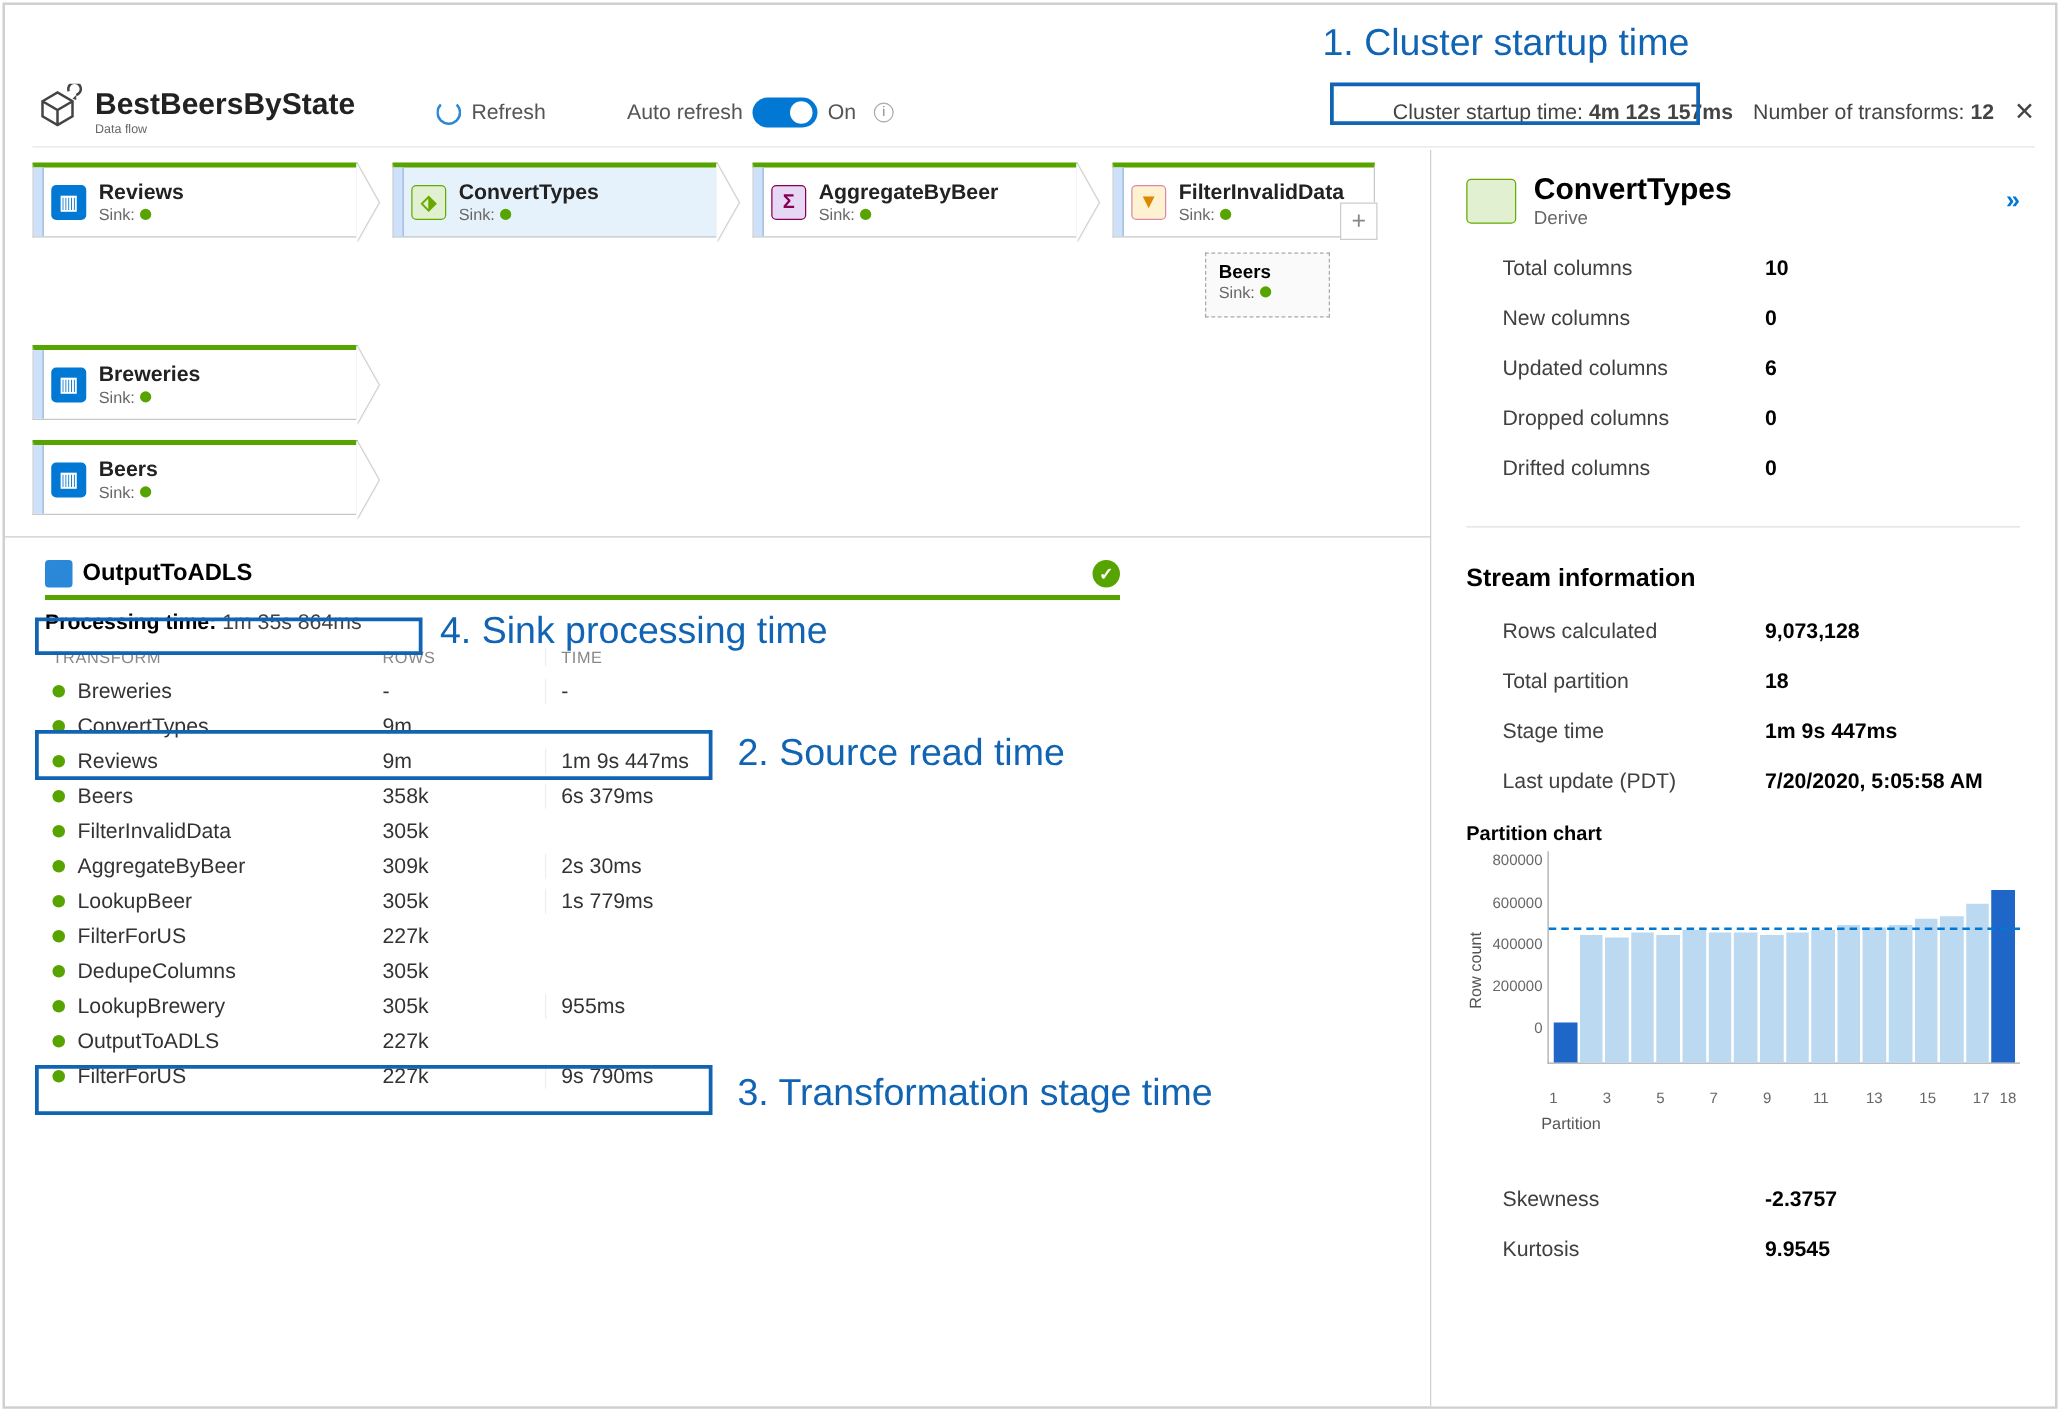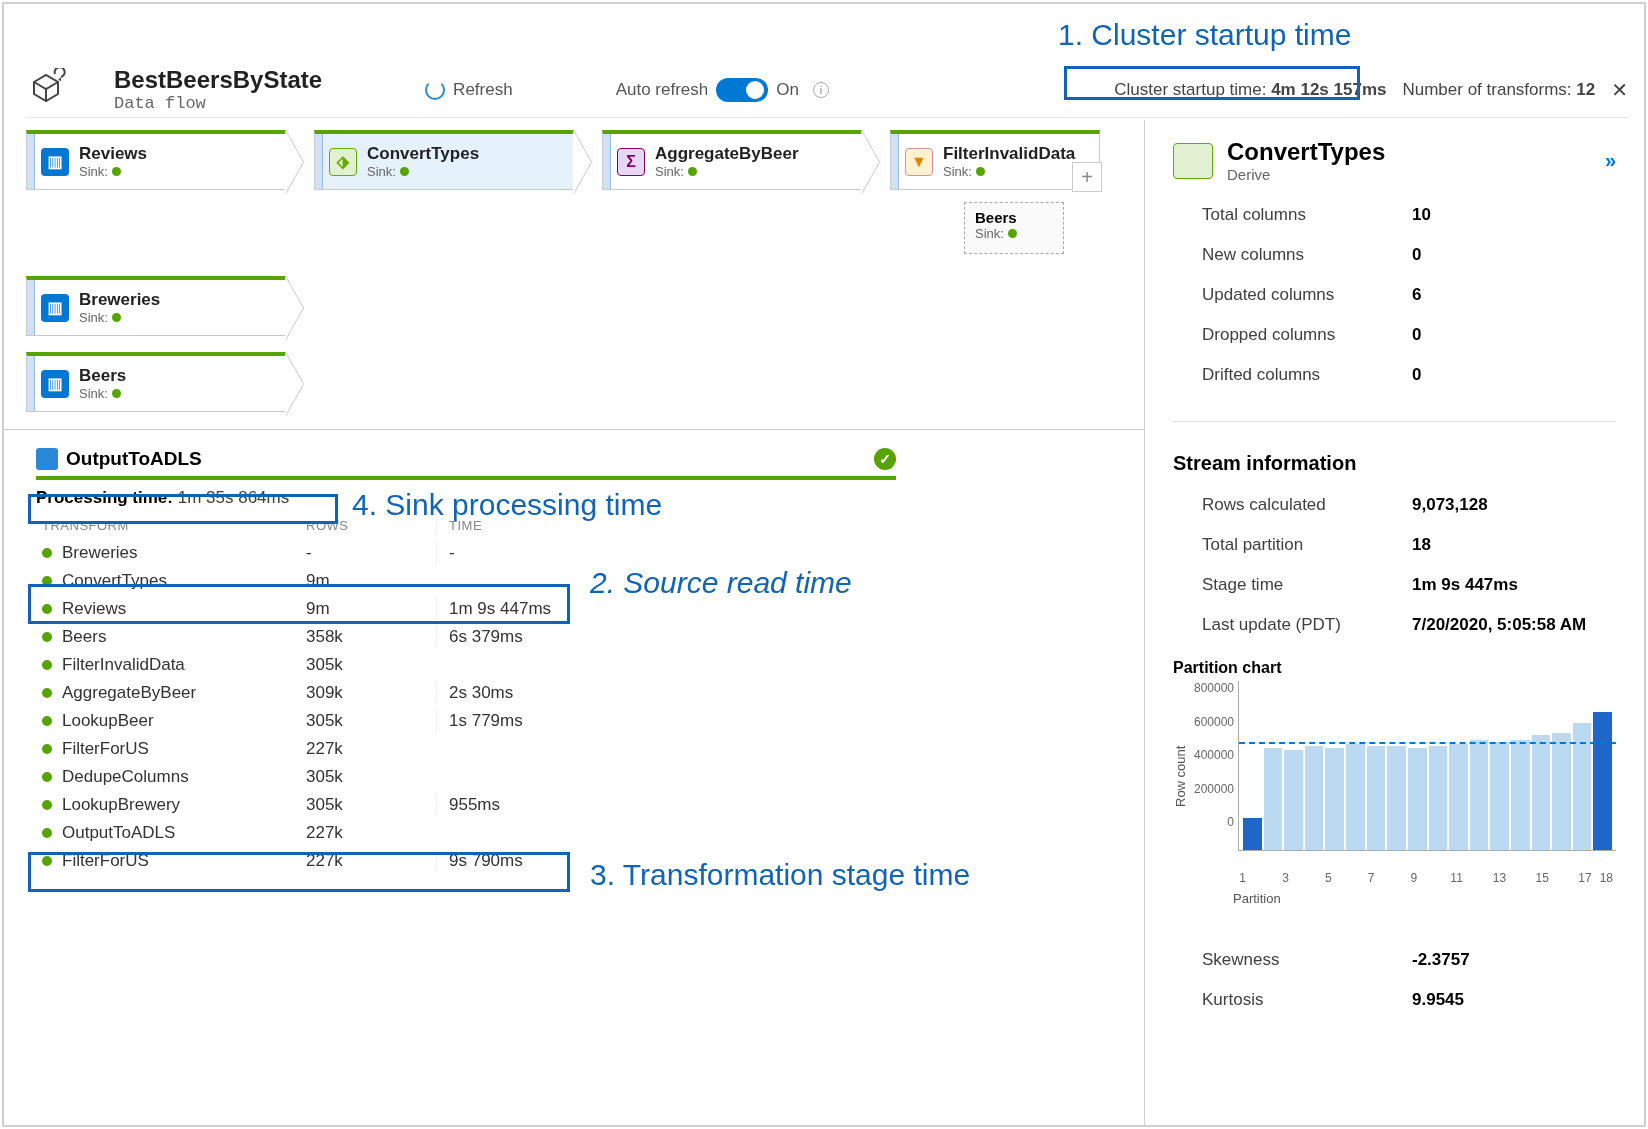--- a/index.html
+++ b/index.html
@@ -3,25 +3,25 @@
 <meta charset="utf-8">
 <style>
   * { box-sizing: border-box; margin: 0; padding: 0; font-family: "Segoe UI", Arial, sans-serif; }
   body { background: #fff; width: 1648px; height: 1129px; position: relative; overflow: hidden; }
 
   .outer { border: 2px solid #d0d0d0; width: 1644px; height: 1125px; margin: 2px; position: relative; background: #fff; }
   .annotation { position: absolute; color: #1064b3; font-size: 30px; z-index: 50; }
   .blue-box { position: absolute; border: 3px solid #1064b3; z-index: 40; }
 
   
-  .topbar { position: absolute; top: 58px; left: 22px; right: 16px; height: 56px; display: flex; align-items: center; border-bottom: 1px solid #e6e6e6; gap: 38px; }
+  .topbar { position: absolute; top: 58px; left: 22px; right: 16px; height: 56px; display: flex; align-items: center; border-bottom: 1px solid #e6e6e6; }
   .flow-icon svg { width: 40px; height: 40px; }
   .title-block { margin-left: 10px; }
   .title-block .title { font-size: 24px; font-weight: 600; color: #222; }
-  .title-block .sub { font-size: 17px; color: #666; font-family: Liberation Mono, monospace; }
+  .title-block .sub { font-size: 10px; color: #666; }
   .hdr-btn { display: inline-flex; align-items: center; margin-left: 28px; color: #555; font-size: 17px; gap: 8px; padding-left: 37px; }
   .refresh-icon { width: 20px; height: 20px; border: 2px solid #2b88d8; border-radius: 50%; border-top-color: transparent; }
   .toggle { width: 52px; height: 24px; background: #0078d4; border-radius: 12px; position: relative; }
   .toggle::after { content:""; width: 18px; height: 18px; background: #fff; border-radius: 50%; position: absolute; top: 3px; right: 4px; }
   .info-icon { width: 16px; height: 16px; border: 1px solid #aaa; border-radius: 50%; font-size: 11px; display: inline-flex; align-items: center; justify-content: center; color: #888; margin-left: 6px; }
   .topbar-right { margin-left: auto; display: flex; align-items: center; gap: 16px; font-size: 17px; color: #444; }
   .close-x { font-size: 20px; cursor: pointer; color: #444; }
 
   
   .canvas { position: absolute; top: 116px; left: 0; right: 0; height: 310px; border-bottom: 1px solid #ccc; }
@@ -78,21 +78,21 @@
   .xt { display:flex; margin-left:60px; gap:2px;}
   .xt span { flex:1; font-size:12px; color:#666; text-align:center;}
   .xl { font-size:13px; color:#555; text-align:left; margin:6px 0 0 60px;}
 </style>
 </head>
 <body>
 
 <div class="outer">
 
   <div class="annotation" style="top:14px; left:1054px;">1. Cluster startup time</div>
-  <div class="annotation" style="top:562px; left:586px;font-style:italic;">2. Source read time</div>
+  <div class="annotation" style="top:582px; left:586px;">2. Source read time</div>
   <div class="annotation" style="top:854px; left:586px;">3. Transformation stage time</div>
   <div class="annotation" style="top:484px; left:348px;">4. Sink processing time</div>
 
   <div class="blue-box" style="top:62px; left:1060px; width:296px; height:34px;"></div>
   <div class="blue-box" style="top:490px; left:24px; width:310px; height:30px;"></div>
   <div class="blue-box" style="top:580px; left:24px; width:542px; height:40px;"></div>
   <div class="blue-box" style="top:848px; left:24px; width:542px; height:40px;"></div>
 
   <div class="topbar">
     <span class="flow-icon">

